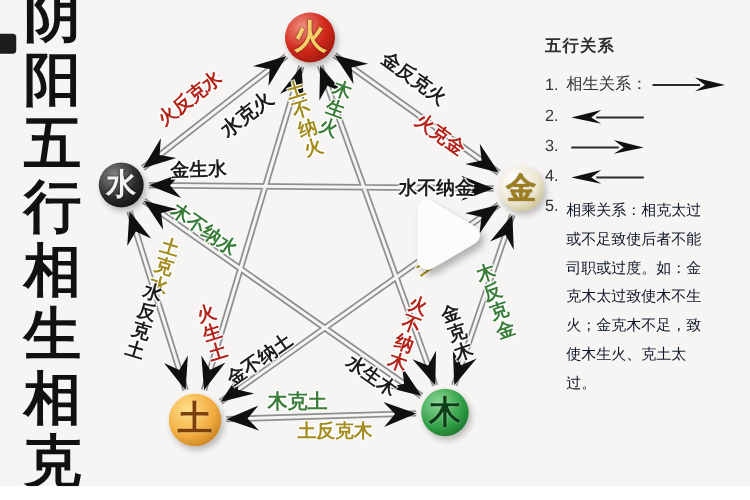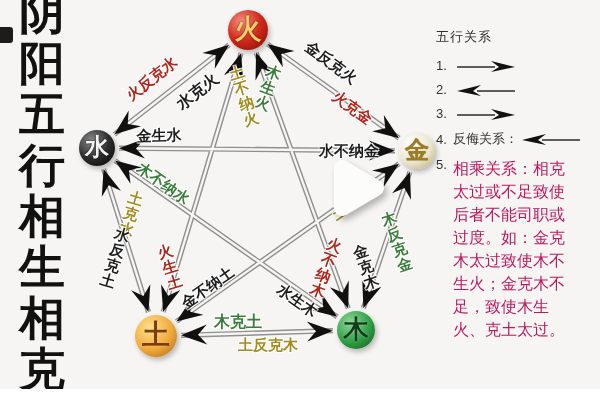--- a/index.html
+++ b/index.html
@@ -26,27 +26,27 @@
            background:radial-gradient(circle at 35% 30%,#ffffff,#ece6d0 55%,#b3a25f);text-shadow:0 0 1px #6e5a14;}
   .n-wood {left:337px;top:311px;width:38px;height:38px;font-size:26px;color:#0d3f18;
            background:radial-gradient(circle at 35% 30%,#8cd796,#2f9e44 55%,#10571f);text-shadow:0 0 1px #dff3e0;}
   .n-earth{left:135px;top:315px;width:42px;height:42px;font-size:28px;color:#7c3f0a;
            background:radial-gradient(circle at 35% 30%,#ffe08a,#f0a93c 55%,#a96410);text-shadow:0 0 1px #fff1c4;}
   .n-water{left:79px;top:130px; width:36px;height:36px;font-size:24px;color:#f3f3f3;
            background:radial-gradient(circle at 35% 30%,#8a8a8a,#2b2b2b 52%,#000);text-shadow:0 0 2px #000;}
   .play{position:absolute;left:330px;top:155px;z-index:4;cursor:pointer;
         filter:drop-shadow(3px 4px 3px rgba(0,0,0,.28));}
   .legend{position:absolute;left:436px;top:28px;width:162px;z-index:2;color:#333;font-size:13px;}
-  .leg-title{font-weight:normal;color:#2e2e2e;margin-bottom:12px;letter-spacing:1px;}
+  .leg-title{font-weight:bold;color:#2e2e2e;margin-bottom:12px;letter-spacing:1px;}
   .leg-row{display:flex;align-items:center;margin-bottom:9px;}
   .leg-num{width:17px;flex:0 0 17px;}
   .leg-lab{flex:0 0 auto;}
   .leg-arrow{margin-left:2px;}
   .leg-item5{display:flex;align-items:flex-start;margin-top:2px;}
-  .leg-text{width:114px;font-size:16px;line-height:23px;color:#be185d;}
+  .leg-text{width:114px;font-size:12px;line-height:23px;color:#0f172a;}
 </style>
 </head>
 <body>
 
 <div class="frame">
 
   <div class="corner-art"></div>
   <div class="vtitle">阴阳五行相生相克</div>
 
   <svg id="lines-svg" width="600" height="400">
@@ -115,20 +115,21 @@
     <svg width="58" height="66" viewBox="0 0 58 66">
       <polygon points="12,13 12,53 46,33" fill="#fcfcfb" stroke="#fcfcfb" stroke-width="16" stroke-linejoin="round"></polygon>
     </svg>
   </div>
 
   <div class="legend">
     <div class="leg-title">五行关系</div>
 
     <div class="leg-row">
       <span class="leg-num">1.</span>
+      <span class="leg-lab">相生关系：</span>
       <svg class="leg-arrow" width="62" height="14">
         <line x1="2" y1="8" x2="40" y2="8" stroke="#2a2a2a" stroke-width="1.6"></line>
         <polygon points="60,8 36,2 44,8 36,13" fill="#111"></polygon>
       </svg>
     </div>
 
     <div class="leg-row">
       <span class="leg-num">2.</span>
       <svg class="leg-arrow" width="62" height="14">
         <polygon points="2,8 26,2 18,8 26,13" fill="#111"></polygon>
@@ -139,21 +140,20 @@
     <div class="leg-row">
       <span class="leg-num">3.</span>
       <svg class="leg-arrow" width="62" height="14">
         <line x1="2" y1="8" x2="40" y2="8" stroke="#2a2a2a" stroke-width="1.6"></line>
         <polygon points="60,8 36,2 44,8 36,13" fill="#111"></polygon>
       </svg>
     </div>
 
     <div class="leg-row">
       <span class="leg-num">4.</span>
-      <span class="leg-lab">反侮关系：</span>
       <svg class="leg-arrow" width="62" height="14">
         <polygon points="2,8 26,2 18,8 26,13" fill="#111"></polygon>
         <line x1="22" y1="8" x2="60" y2="8" stroke="#2a2a2a" stroke-width="1.6"></line>
       </svg>
     </div>
 
     <div class="leg-item5">
       <span class="leg-num">5.</span>
       <div class="leg-text">相乘关系：相克太过或不足致使后者不能司职或过度。如：金克木太过致使木不生火；金克木不足，致使木生火、克土太过。</div>
     </div>

